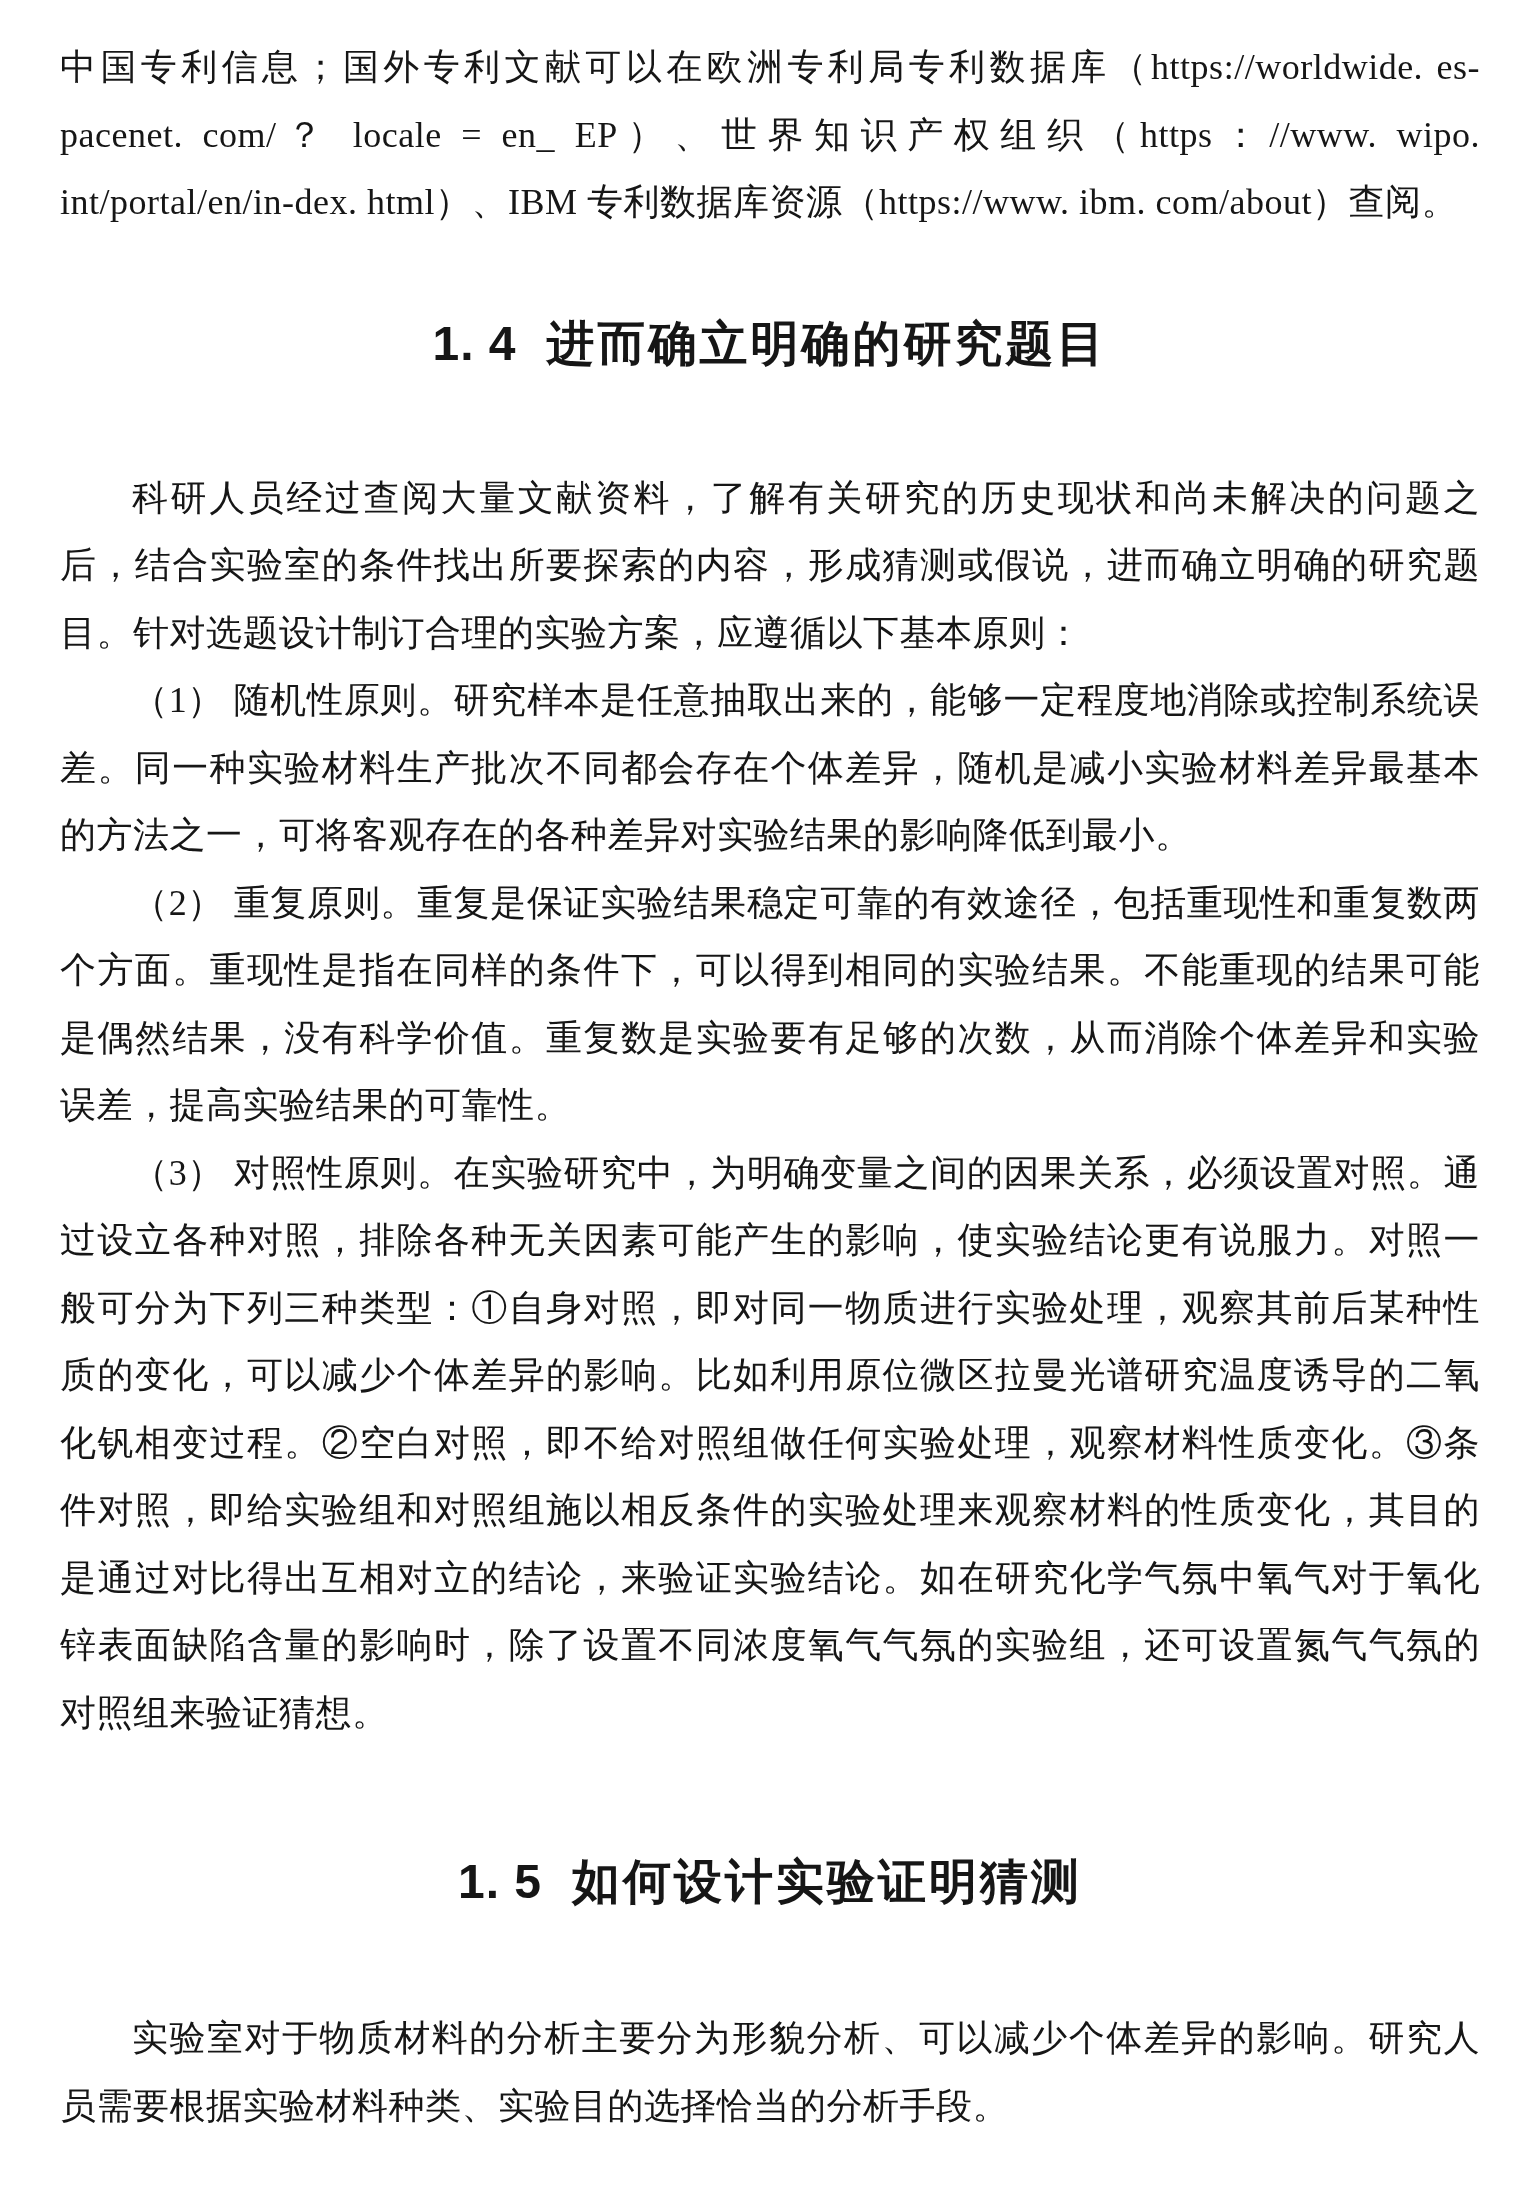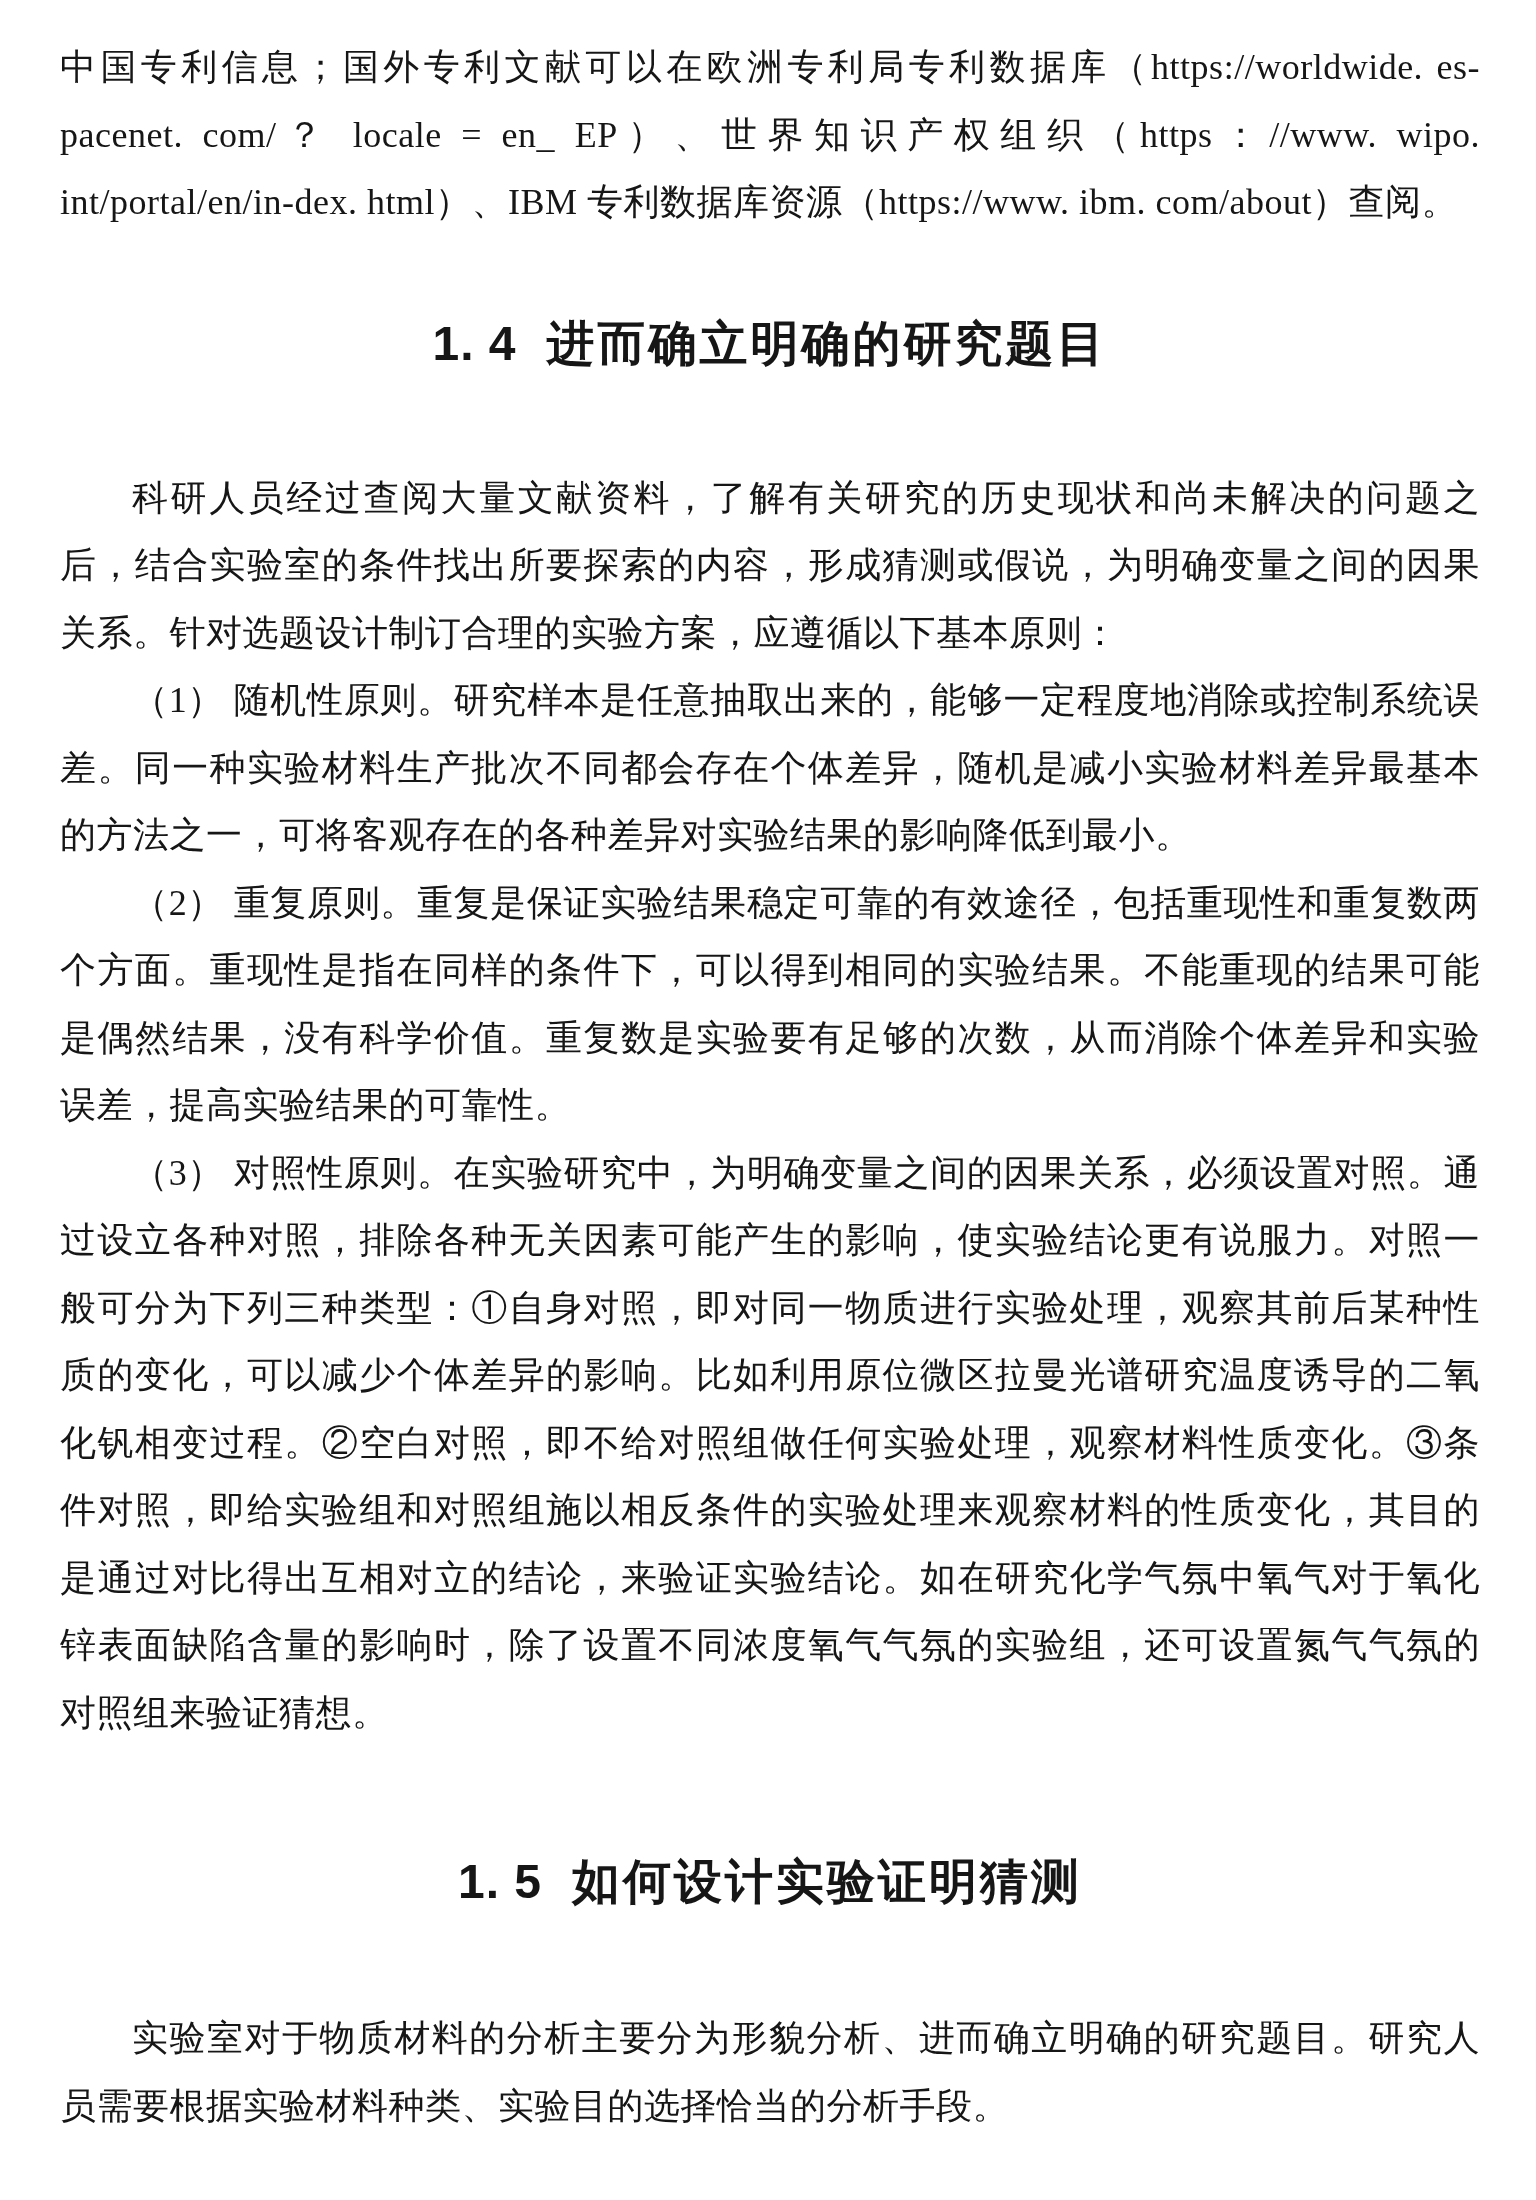--- a/index.html
+++ b/index.html
@@ -58,28 +58,28 @@
 
 <div class="page">
   <div class="content">
 
     <p class="intro-para">中国专利信息；国外专利文献可以在欧洲专利局专利数据库（https://worldwide. es-pacenet. com/？ locale = en_ EP）、世界知识产权组织（https：//www. wipo. int/portal/en/in-dex. html）、IBM 专利数据库资源（https://www. ibm. com/about）查阅。</p>
 
     <div class="section-heading heading-1-2">
       <span class="section-number">1. 4</span><span>进而确立明确的研究题目</span>
     </div>
 
-    <p class="para">科研人员经过查阅大量文献资料，了解有关研究的历史现状和尚未解决的问题之后，结合实验室的条件找出所要探索的内容，形成猜测或假说，为明确变量之间的因果关系。针对选题设计制订合理的实验方案，应遵循以下基本原则：</p>
+    <p class="para">科研人员经过查阅大量文献资料，了解有关研究的历史现状和尚未解决的问题之后，结合实验室的条件找出所要探索的内容，形成猜测或假说，进而确立明确的研究题目。针对选题设计制订合理的实验方案，应遵循以下基本原则：</p>
 
     <p class="para">（1） 随机性原则。研究样本是任意抽取出来的，能够一定程度地消除或控制系统误差。同一种实验材料生产批次不同都会存在个体差异，随机是减小实验材料差异最基本的方法之一，可将客观存在的各种差异对实验结果的影响降低到最小。</p>
 
     <p class="para">（2） 重复原则。重复是保证实验结果稳定可靠的有效途径，包括重现性和重复数两个方面。重现性是指在同样的条件下，可以得到相同的实验结果。不能重现的结果可能是偶然结果，没有科学价值。重复数是实验要有足够的次数，从而消除个体差异和实验误差，提高实验结果的可靠性。</p>
 
     <p class="para">（3） 对照性原则。在实验研究中，为明确变量之间的因果关系，必须设置对照。通过设立各种对照，排除各种无关因素可能产生的影响，使实验结论更有说服力。对照一般可分为下列三种类型：①自身对照，即对同一物质进行实验处理，观察其前后某种性质的变化，可以减少个体差异的影响。比如利用原位微区拉曼光谱研究温度诱导的二氧化钒相变过程。②空白对照，即不给对照组做任何实验处理，观察材料性质变化。③条件对照，即给实验组和对照组施以相反条件的实验处理来观察材料的性质变化，其目的是通过对比得出互相对立的结论，来验证实验结论。如在研究化学气氛中氧气对于氧化锌表面缺陷含量的影响时，除了设置不同浓度氧气气氛的实验组，还可设置氮气气氛的对照组来验证猜想。</p>
 
     <div class="section-heading heading-1-3">
       <span class="section-number">1. 5</span><span>如何设计实验证明猜测</span>
     </div>
 
-    <p class="para">实验室对于物质材料的分析主要分为形貌分析、进而确立明确的研究题目。研究人员需要根据实验材料种类、实验目的选择恰当的分析手段。</p>
+    <p class="para">实验室对于物质材料的分析主要分为形貌分析、可以减少个体差异的影响。研究人员需要根据实验材料种类、实验目的选择恰当的分析手段。</p>
 
   </div>
 </div>
 
 </body></html>

